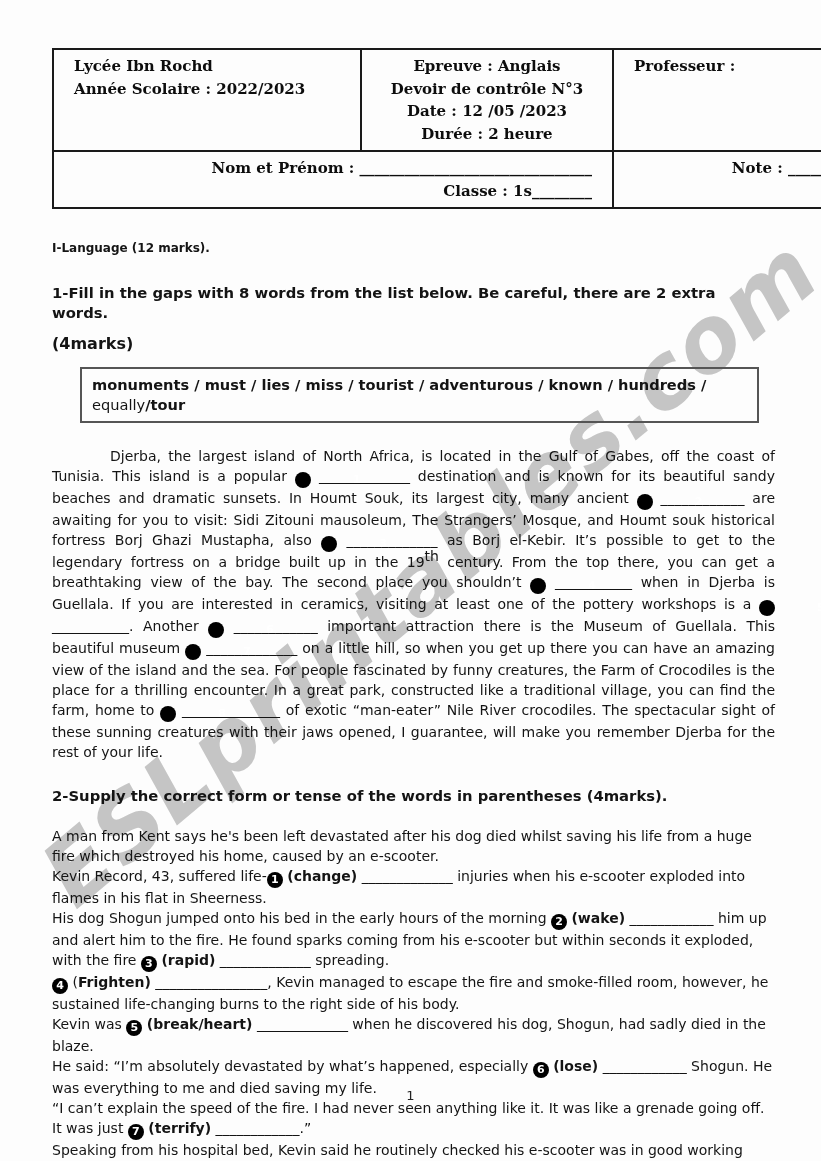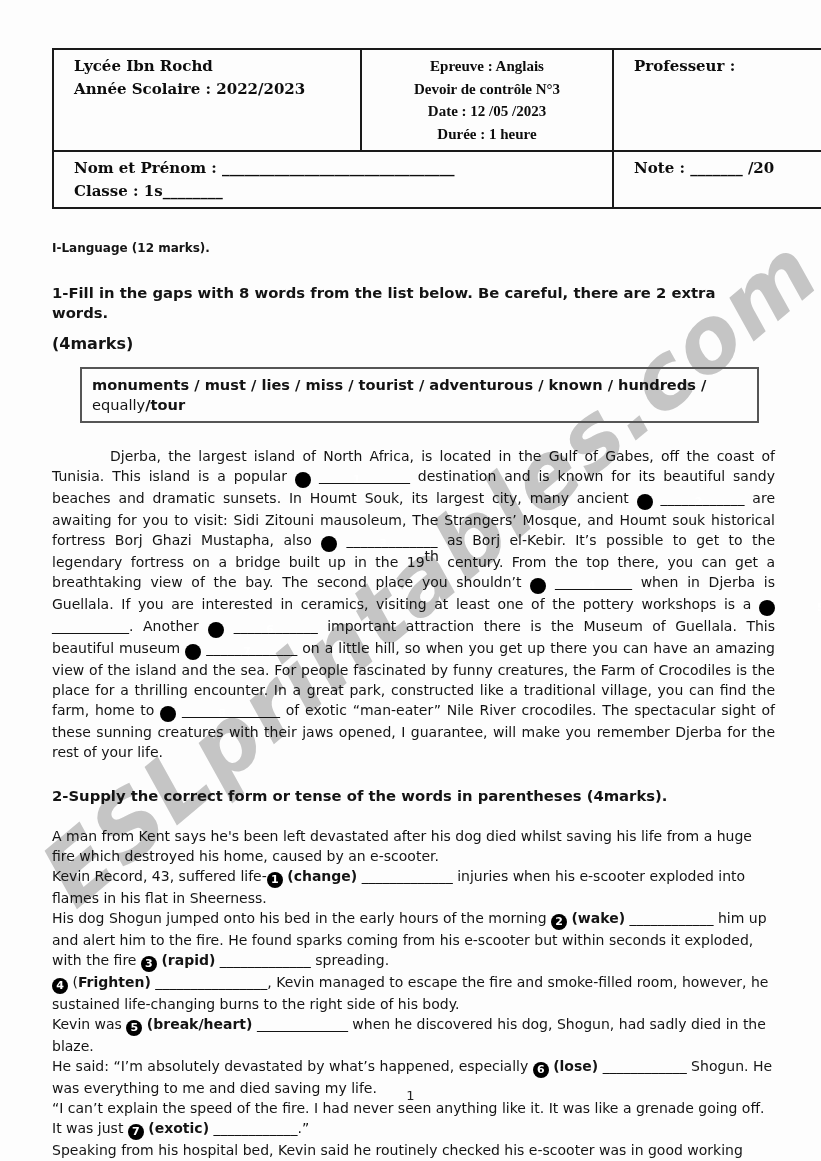--- a/index.html
+++ b/index.html
@@ -20,23 +20,23 @@
   .content{position:relative;z-index:2;padding:48px 46px 0 52px;}
 
   
   table.hdr{
     border-collapse:collapse;width:714px;table-layout:fixed;
     font-family:"DejaVu Serif","Liberation Serif",serif;
     font-weight:bold;font-size:15px;line-height:1.5;color:#0d0d0d;
   }
   table.hdr td{border:2px solid #1a1a1a;padding:5px 20px;vertical-align:top;}
   td.c-school{width:266px;}
-  td.c-exam{width:210px;text-align:center;font-family:Liberation Serif, serif;}
+  td.c-exam{width:210px;text-align:center;}
   td.c-prof{width:238px;}
-  tr.r2 td{height:44px;}
+  tr.r2 td{height:44px;text-align:right;}
 
   .sec-title{font-size:12px;font-weight:bold;margin-top:32px;}
   .task-line{font-size:14.8px;font-weight:bold;margin-top:28px;line-height:20px;}
   .task-marks{font-size:16px;font-weight:bold;line-height:20px;margin-top:11px;}
 
   .bank{
     border:2px solid #555;margin:13px 12px 0 28px;width:655px;
     padding:6px 10px 6px 10px;font-size:14.6px;line-height:20px;
   }
   .bank .bold{font-weight:bold;}
@@ -75,21 +75,21 @@
       <tbody>
           <tr class="r1">
         <td class="c-school">
           <div>Lycée Ibn Rochd</div>
           <div>Année Scolaire : 2022/2023</div>
         </td>
         <td class="c-exam">
           <div>Epreuve : Anglais</div>
           <div>Devoir de contrôle N°3</div>
           <div>Date : 12 /05 /2023</div>
-          <div>Durée : 1 heure</div>
+          <div>Durée : 2 heure</div>
         </td>
         <td class="c-prof">
           <div>Professeur :</div>
         </td>
       </tr>
       <tr class="r2">
         <td colspan="2">
           <div>Nom et Prénom : _______________________________</div>
           <div>Classe : 1s________</div>
         </td>
@@ -111,21 +111,21 @@
 
     <div class="task-line task2">2-Supply the correct form or tense of the words in parentheses (4marks).</div>
 
     <div class="ex2">
         <div class="ex2-line"><span>A man from Kent says he's been left devastated after his dog died whilst saving his life from a huge fire which destroyed his home, caused by an e-scooter.</span></div>
         <div class="ex2-line"><span>Kevin Record, 43, suffered life-</span><span class="circle-num">1</span><span> </span><span class="bold">(change)</span><span> _____________ injuries when his e-scooter exploded into flames in his flat in Sheerness.</span></div>
         <div class="ex2-line"><span>His dog Shogun jumped onto his bed in the early hours of the morning </span><span class="circle-num">2</span><span> </span><span class="bold">(wake)</span><span> ____________ him up and alert him to the fire. He found sparks coming from his e-scooter but within seconds it exploded, with the fire </span><span class="circle-num">3</span><span> </span><span class="bold">(rapid)</span><span> _____________  spreading.</span></div>
         <div class="ex2-line"><span class="circle-num">4</span><span> (</span><span class="bold">Frighten)</span><span> ________________, Kevin managed to escape the fire and smoke-filled room, however, he sustained life-changing burns to the right side of his body.</span></div>
         <div class="ex2-line"><span>Kevin was </span><span class="circle-num">5</span><span> </span><span class="bold">(break/heart)</span><span> _____________ when he discovered his dog, Shogun, had sadly died in the blaze.</span></div>
         <div class="ex2-line"><span>He said: “I’m absolutely devastated by what’s happened, especially </span><span class="circle-num">6</span><span> </span><span class="bold">(lose)</span><span> ____________ Shogun. He was everything to me and died saving my life.</span></div>
-        <div class="ex2-line"><span>“I can’t explain the speed of the fire. I had never seen anything like it. It was like a grenade going off. It was just </span><span class="circle-num">7</span><span> </span><span class="bold">(exotic)</span><span> ____________.”</span></div>
+        <div class="ex2-line"><span>“I can’t explain the speed of the fire. I had never seen anything like it. It was like a grenade going off. It was just </span><span class="circle-num">7</span><span> </span><span class="bold">(terrify)</span><span> ____________.”</span></div>
         <div class="ex2-line"><span>Speaking from his hospital bed, Kevin said he routinely checked his e-scooter was in good working order, as he was aware of the fire risk with lithium-ion battery-powered devices.</span></div>
       </div>
 
   </div>
 
   <div class="page-num">1</div>
 
 </div>
 
 </body></html>

